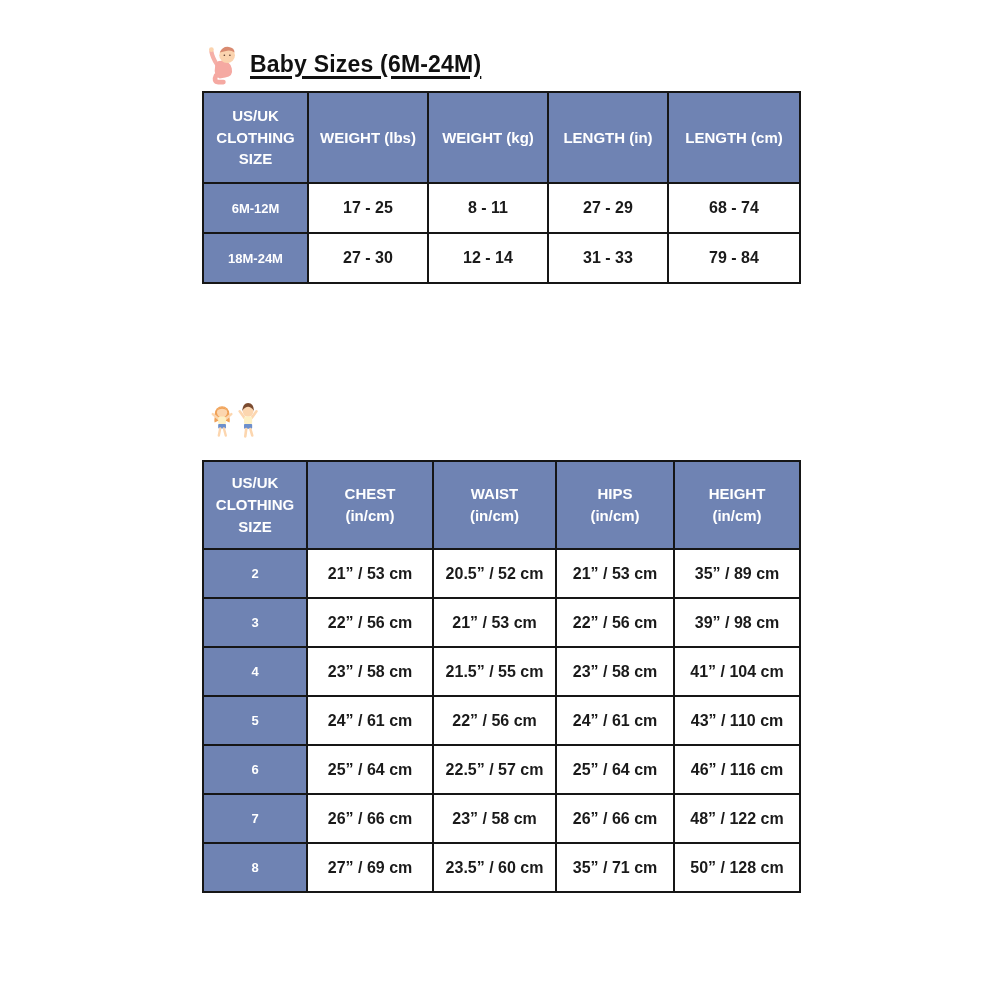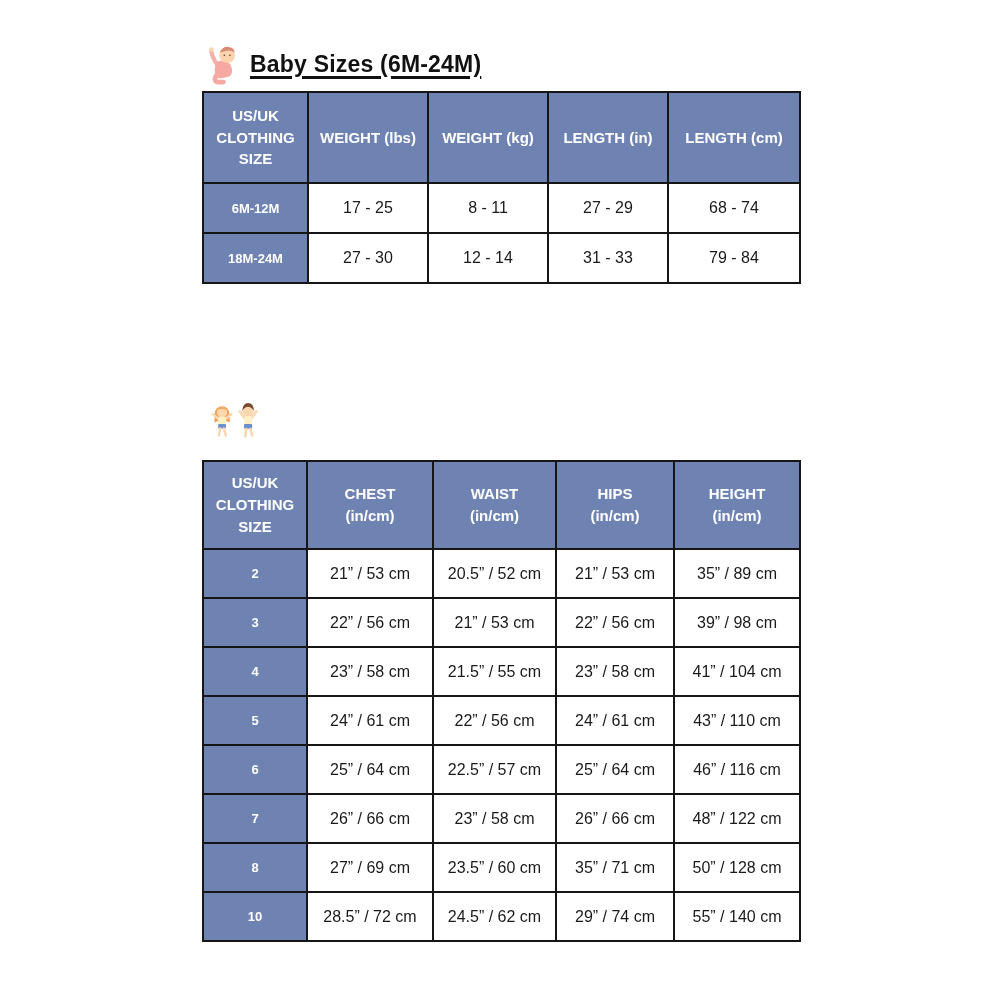--- a/index.html
+++ b/index.html
@@ -37,21 +37,21 @@
   .size-table th {
     background: #6F83B3; color: #ffffff;
     font-weight: 700; font-size: 15px; line-height: 1.45; margin-top: 37px;
   }
   .size-table td.size-cell {
     background: #6F83B3; color: #ffffff;
     font-weight: 700; font-size: 13px;
   }
   .size-table td.val-cell {
     background: #ffffff; color: #1a1a1a;
-    font-weight: 400; font-size: 16px;
+    font-weight: 700; font-size: 16px;
     white-space: nowrap;
   }
   .baby-table thead th { height: 91px; }
   .baby-table tbody td { height: 50px; }
   .kids-table thead th { height: 88px; }
   .kids-table tbody td { height: 49px; }
   .th-label, .th-unit { display: block; }
 
   #baby-title { left: 204px; top: 44px; }
   #baby-table { left: 202px; top: 91px; }
@@ -207,23 +207,16 @@
         <td class="val-cell">26” / 66 cm</td>
         <td class="val-cell">48” / 122 cm</td>
       </tr>
       <tr>
         <td class="size-cell">8</td>
         <td class="val-cell">27” / 69 cm</td>
         <td class="val-cell">23.5” / 60 cm</td>
         <td class="val-cell">35” / 71 cm</td>
         <td class="val-cell">50” / 128 cm</td>
       </tr>
-      <tr>
-        <td class="size-cell">10</td>
-        <td class="val-cell">28.5” / 72 cm</td>
-        <td class="val-cell">24.5” / 62 cm</td>
-        <td class="val-cell">29” / 74 cm</td>
-        <td class="val-cell">55” / 140 cm</td>
-      </tr>
     </tbody>
   </table>
 
 </div>
 
 </body></html>

